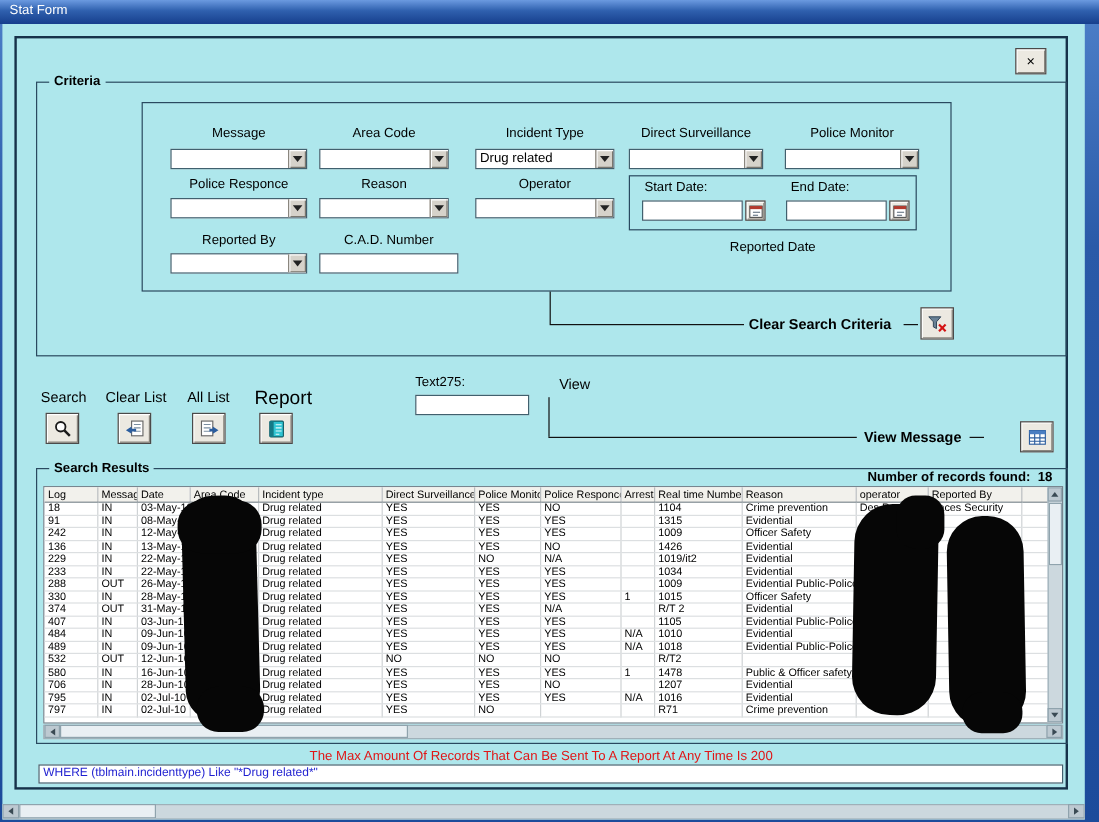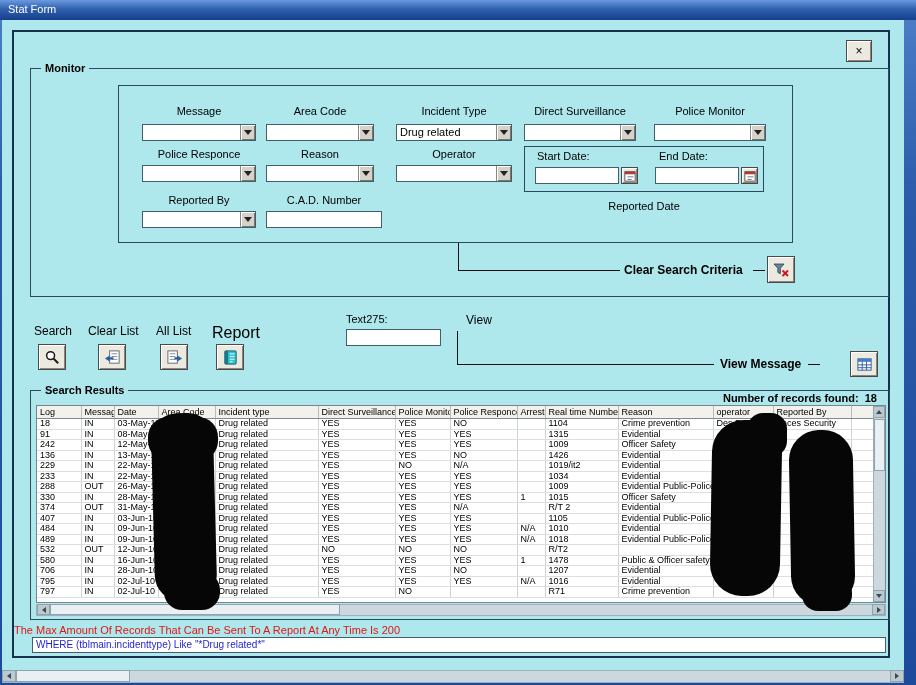--- a/index.html
+++ b/index.html
@@ -50,40 +50,40 @@
     border-right:1px solid #cfd3d5; border-bottom:1px solid #dcdfe1; white-space:nowrap; overflow:hidden; }
 
   .vscroll { position:absolute; right:0; top:0; width:12px; height:100%; background:#ccd8de; border-left:1px solid #9fb0b8; }
   .hscroll { position:absolute; height:12px; background:#ccd8de; border:1px solid #9fb0b8; }
   .sb-btn { position:absolute; width:12px; height:12px; background:#bdc9d1; border:1px solid #8fa3ad;
     display:flex; align-items:center; justify-content:center; }
   .sb-thumb { position:absolute; background:#e9eff3; border:1px solid #8fa3ad; }
 
   .blob { position:absolute; background:#060606; }
 
-  .warning { position:absolute; width:100%; color:#e01616; font-size:11px; }
+  .warning { position:absolute; width:100%; text-align:center; color:#e01616; font-size:11px; }
   .sqlbox { position:absolute; background:#fff; border:1px solid #41606e; color:#1f1fd0; font-size:10px; padding:1px 3px; white-space:nowrap; overflow:hidden; }
 </style>
 </head>
 <body>
 
 <div class="window">
   <div class="titlebar">
     <span>Stat Form</span>
   </div>
 
   <div class="client">
     <div class="panel">
 
       <div class="btn3d close-btn">
         <span>×</span>
       </div>
 
       <div class="frame" style="left:16px;top:36px;width:859px;height:229px;">
-        <span class="legend">Monitor</span>
+        <span class="legend">Criteria</span>
 
         <div class="frame" style="left:87px;top:16px;width:675px;height:158px;border-color:#2a4a60;">
 
           <span class="lbl center" style="left:23px;top:19px;width:114px;">Message</span>
           <span class="lbl center" style="left:147px;top:19px;width:108px;">Area Code</span>
           <span class="lbl center" style="left:277px;top:19px;width:116px;">Incident Type</span>
           <span class="lbl center" style="left:405px;top:19px;width:112px;">Direct Surveillance</span>
           <span class="lbl center" style="left:535px;top:19px;width:112px;">Police Monitor</span>
 
           <div class="combo" style="left:23px;top:38px;width:114px;">

